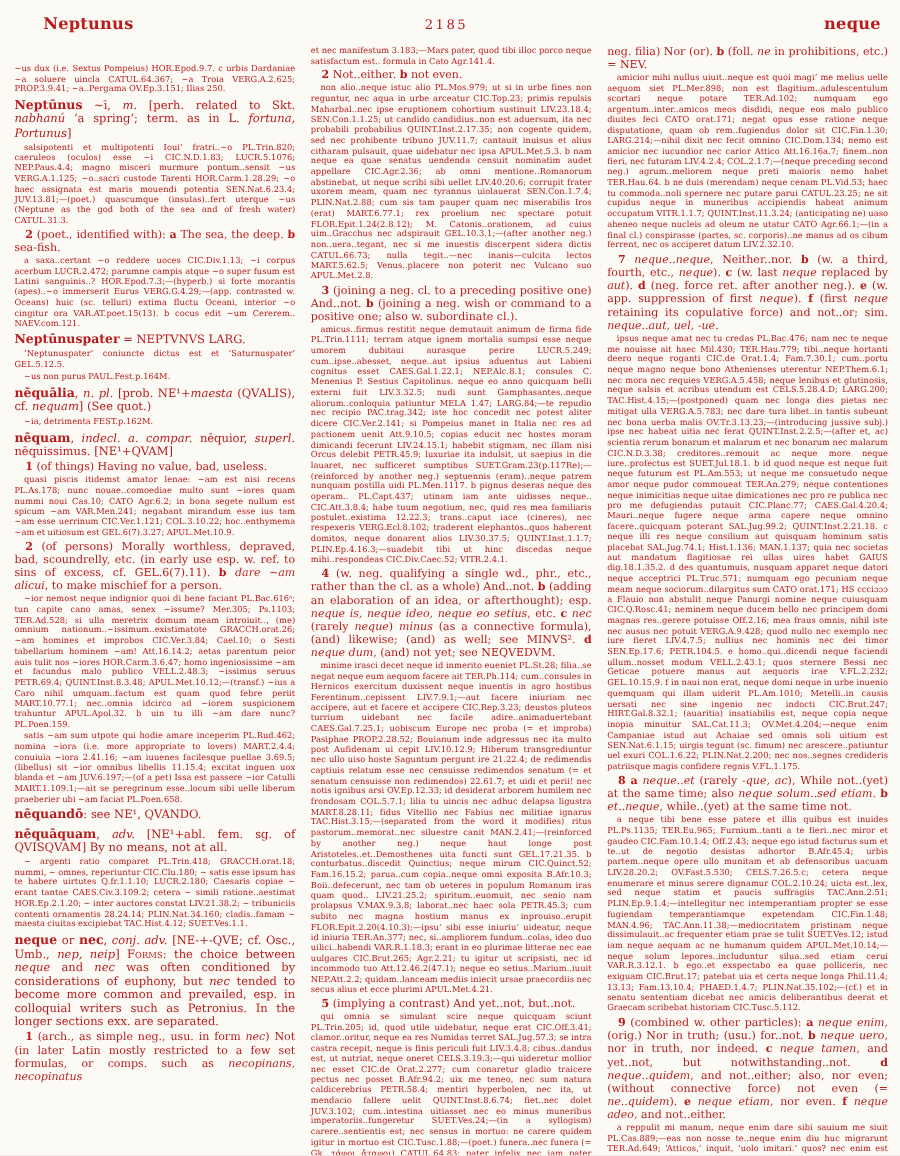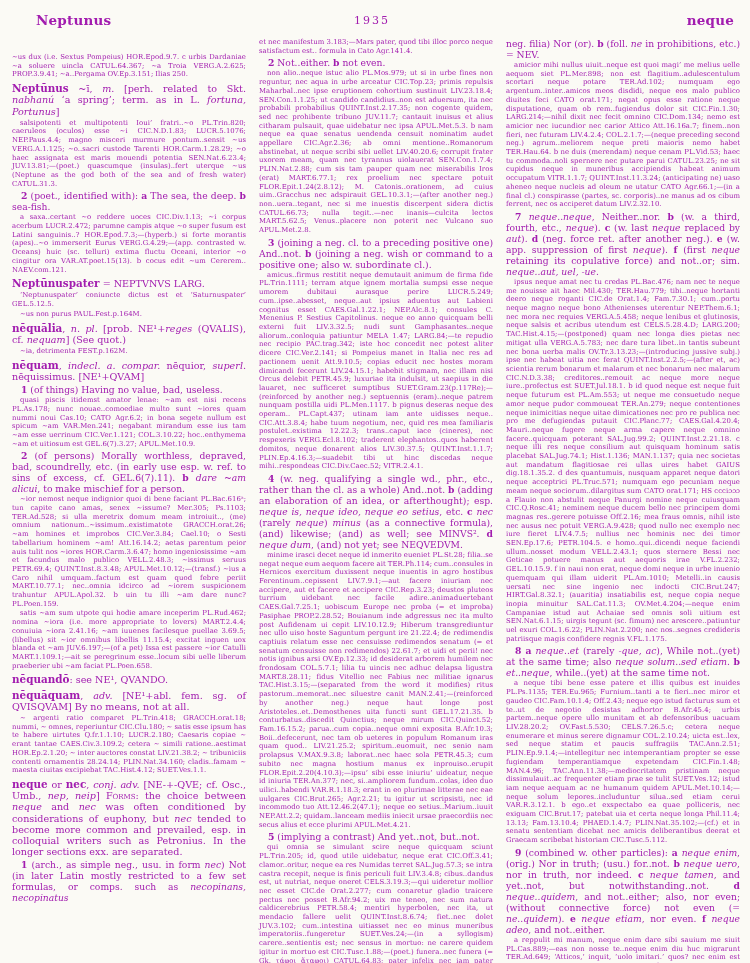--- a/index.html
+++ b/index.html
@@ -1,18 +1,18 @@
 <!DOCTYPE html>
 <html><head>
 <meta charset="utf-8">
 <style>
   html,body{margin:0;padding:0;background:#e9e7e2;}
   .page{
     position:relative; width:750px; height:963px; margin:0 auto;
-    background:#fbfaf5; color:#a21caf; overflow:hidden;
+    background:#fbfaf5; color:#b91c1c; overflow:hidden;
     font-family:"DejaVu Serif", serif;
     box-sizing:border-box; padding:12px 10px 6px 12px;
   }
   .pagehead{position:relative; height:22px; margin:0 2px 4px 2px;}
   .guide{font-weight:bold; font-size:13.5px; letter-spacing:.2px;}
   .guide.left{position:absolute; left:22px; top:0;}
   .guide.right{position:absolute; right:4px; top:0;}
   .pageno{position:absolute; left:358px; top:2px; transform:translateX(-50%);
     font-size:11px; letter-spacing:2px; font-variant-numeric:oldstyle-nums;}
   .cols{display:flex; gap:13px; align-items:flex-start;}
@@ -29,34 +29,34 @@
   .b{font-weight:bold;}
   .i{font-style:italic;}
   .sc{font-variant:small-caps;}
 </style>
 </head>
 <body>
 
 <div class="page">
   <div class="pagehead">
     <span class="guide left">Neptunus</span>
-    <span class="pageno">1935</span>
+    <span class="pageno">2185</span>
     <span class="guide right">neque</span>
   </div>
   <div class="cols">
     <div class="col col-a">
         <p class="blk cite0">~us dux (i.e. Sextus Pompeius) HOR.Epod.9.7.   c urbis Dardaniae ~a soluere uincla CATUL.64.367; ~a Troia VERG.A.2.625; PROP.3.9.41; ~a..Pergama OV.Ep.3.151; Ilias 250.</p>
         <p class="blk head"><span class="b">Neptūnus</span><span> ~ī, </span><span class="i">m.</span><span> [perh. related to Skt. </span><span class="i">nabhanú</span><span> ‘a spring’; term. as in L. </span><span class="i">fortuna, Portunus</span><span>]</span></p>
         <p class="blk cite">salsipotenti et multipotenti Ioui’ fratri..~o PL.Trin.820; caeruleos (oculos) esse ~i CIC.N.D.1.83; LUCR.5.1076; NEP.Paus.4.4; magno misceri murmure pontum..sensit ~us VERG.A.1.125; ~o..sacri custode Tarenti HOR.Carm.1.28.29; ~o haec assignata est maris mouendi potentia SEN.Nat.6.23.4; JUV.13.81;—(poet.) quascumque (insulas)..fert uterque ~us (Neptune as the god both of the sea and of fresh water) CATUL.31.3.</p>
         <p class="blk sense"><span class="b">2</span><span> (poet., identified with): </span><span class="b">a</span><span> The sea, the deep. </span><span class="b">b</span><span> sea-fish.</span></p>
         <p class="blk cite">a saxa..certant ~o reddere uoces CIC.Div.1.13; ~i corpus acerbum LUCR.2.472; parumne campis atque ~o super fusum est Latini sanguinis..? HOR.Epod.7.3;—(hyperb.) si forte morantis (apes)..~o immerserit Eurus VERG.G.4.29;—(app. contrasted w. Oceans) huic (sc. telluri) extima fluctu Oceani, interior ~o cingitur ora VAR.AT.poet.15(13).   b cocus edit ~um Cererem.. NAEV.com.121.</p>
         <p class="blk head"><span class="b">Neptūnuspater</span><span> = NEPTVNVS LARG.</span></p>
         <p class="blk cite">‘Neptunuspater’ coniuncte dictus est et ‘Saturnuspater’ GEL.5.12.5.</p>
         <p class="blk cite">~us non purus PAUL.Fest.p.164M.</p>
-        <p class="blk head"><span class="b">nēquālia</span><span>, </span><span class="i">n. pl.</span><span> [prob. NE¹+</span><span class="i">reges</span><span> (QVALIS), cf. </span><span class="i">nequam</span><span>] (See quot.)</span></p>
+        <p class="blk head"><span class="b">nēquālia</span><span>, </span><span class="i">n. pl.</span><span> [prob. NE¹+</span><span class="i">maesta</span><span> (QVALIS), cf. </span><span class="i">nequam</span><span>] (See quot.)</span></p>
         <p class="blk cite">~ia, detrimenta FEST.p.162M.</p>
         <p class="blk head"><span class="b">nēquam</span><span>, </span><span class="i">indecl. a. compar.</span><span> nēquior, </span><span class="i">superl.</span><span> nēquissimus. [NE¹+QVAM]</span></p>
         <p class="blk sense"><span class="b">1</span><span> (of things) Having no value, bad, useless.</span></p>
         <p class="blk cite">quasi piscis itidemst amator lenae: ~am est nisi recens PL.As.178; nunc nouae..comoediae multo sunt ~iores quam nummi noui Cas.10; CATO Agr.6.2; in bona segete nullum est spicum ~am VAR.Men.241; negabant mirandum esse ius tam ~am esse uerrinum CIC.Ver.1.121; COL.3.10.22; hoc..enthymema ~am et uitiosum est GEL.6(7).3.27; APUL.Met.10.9.</p>
         <p class="blk sense"><span class="b">2</span><span> (of persons) Morally worthless, depraved, bad, scoundrelly, etc. (in early use esp. w. ref. to sins of excess, cf. GEL.6(7).11). </span><span class="b">b</span><span> </span><span class="i">dare ~am alicui</span><span>, to make mischief for a person.</span></p>
         <p class="blk cite">~ior nemost neque indignior quoi di bene faciant PL.Bac.616ᵃ; tun capite cano amas, senex ~issume? Mer.305; Ps.1103; TER.Ad.528; si ulla meretrix domum meam introiuit.., (me) omnium nationum..~issimum..existimatote GRACCH.orat.26; ~am homines et improbos CIC.Ver.3.84; Cael.10; o Sesti tabellarium hominem ~am! Att.16.14.2; aetas parentum peior auis tulit nos ~iores HOR.Carm.3.6.47; homo ingeniosissime ~am et facundus malo publico VELL.2.48.3; ~issimus seruus PETR.69.4; QUINT.Inst.8.3.48; APUL.Met.10.12;—(transf.) ~ius a Caro nihil umquam..factum est quam quod febre periit MART.10.77.1; nec..omnia idcirco ad ~iorem suspicionem trahuntur APUL.Apol.32.   b uin tu illi ~am dare nunc? PL.Poen.159.</p>
         <p class="blk cite">satis ~am sum utpote qui hodie amare inceperim PL.Rud.462; nomina ~iora (i.e. more appropriate to lovers) MART.2.4.4; conuiuia ~iora 2.41.16; ~am iuuenes facilesque puellae 3.69.5; (libellus) sit ~ior omnibus libellis 11.15.4; excitat inguen uox blanda et ~am JUV.6.197;—(of a pet) Issa est passere ~ior Catulli MART.1.109.1;—ait se peregrinum esse..locum sibi uelle liberum praeberier ubi ~am faciat PL.Poen.658.</p>
         <p class="blk head"><span class="b">nēquandō</span><span>: see NE¹, QVANDO.</span></p>
         <p class="blk head"><span class="b">nēquāquam</span><span>, </span><span class="i">adv.</span><span> [NE¹+abl. fem. sg. of QVISQVAM] By no means, not at all.</span></p>
         <p class="blk cite">~ argenti ratio comparet PL.Trin.418; GRACCH.orat.18; nummi, ~ omnes, reperiuntur CIC.Clu.180; ~ satis esse ipsum has te habere uirtutes Q.fr.1.1.10; LUCR.2.180; Caesaris copiae ~ erant tantae CAES.Civ.3.109.2; cetera ~ simili ratione..aestimat HOR.Ep.2.1.20; ~ inter auctores constat LIV.21.38.2; ~ tribuniciis contenti ornamentis 28.24.14; PLIN.Nat.34.160; cladis..famam ~ maesta ciuitas excipiebat TAC.Hist.4.12; SUET.Ves.1.1.</p>

